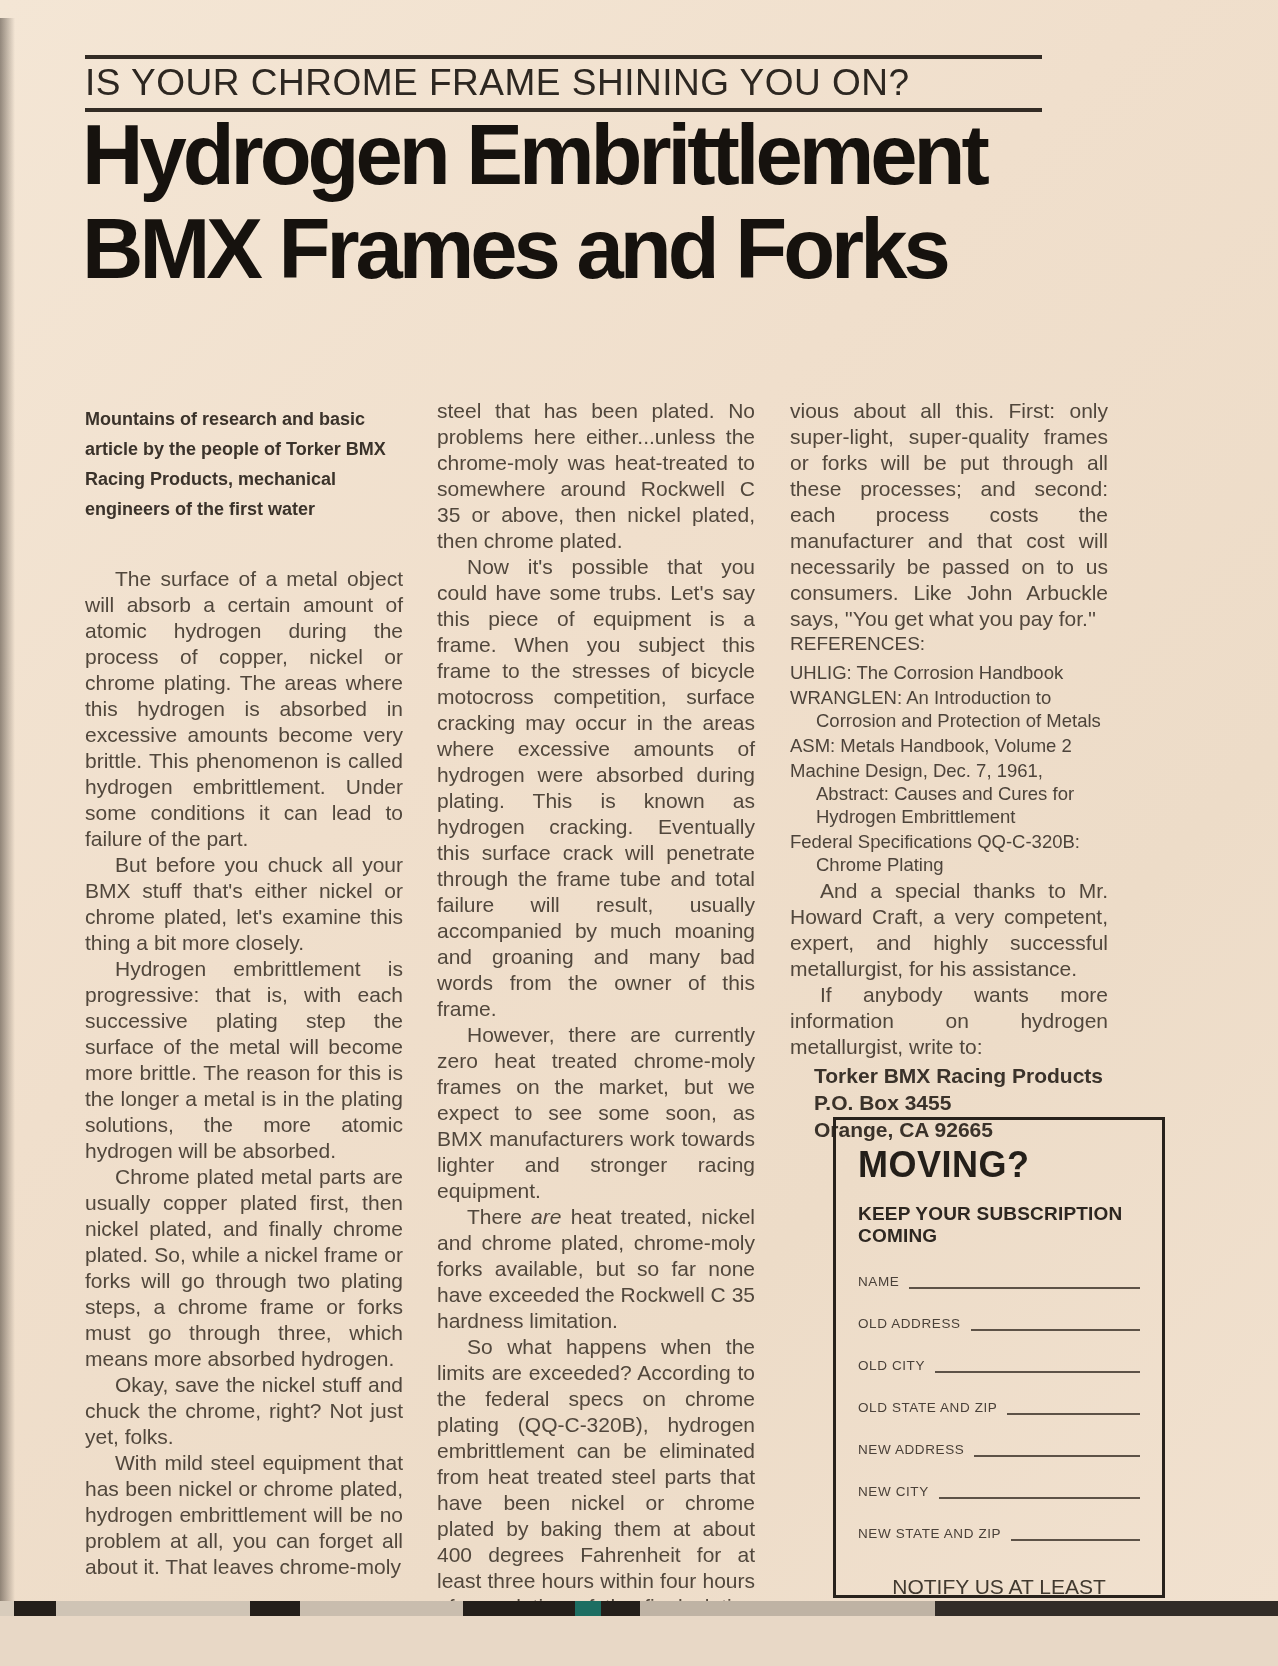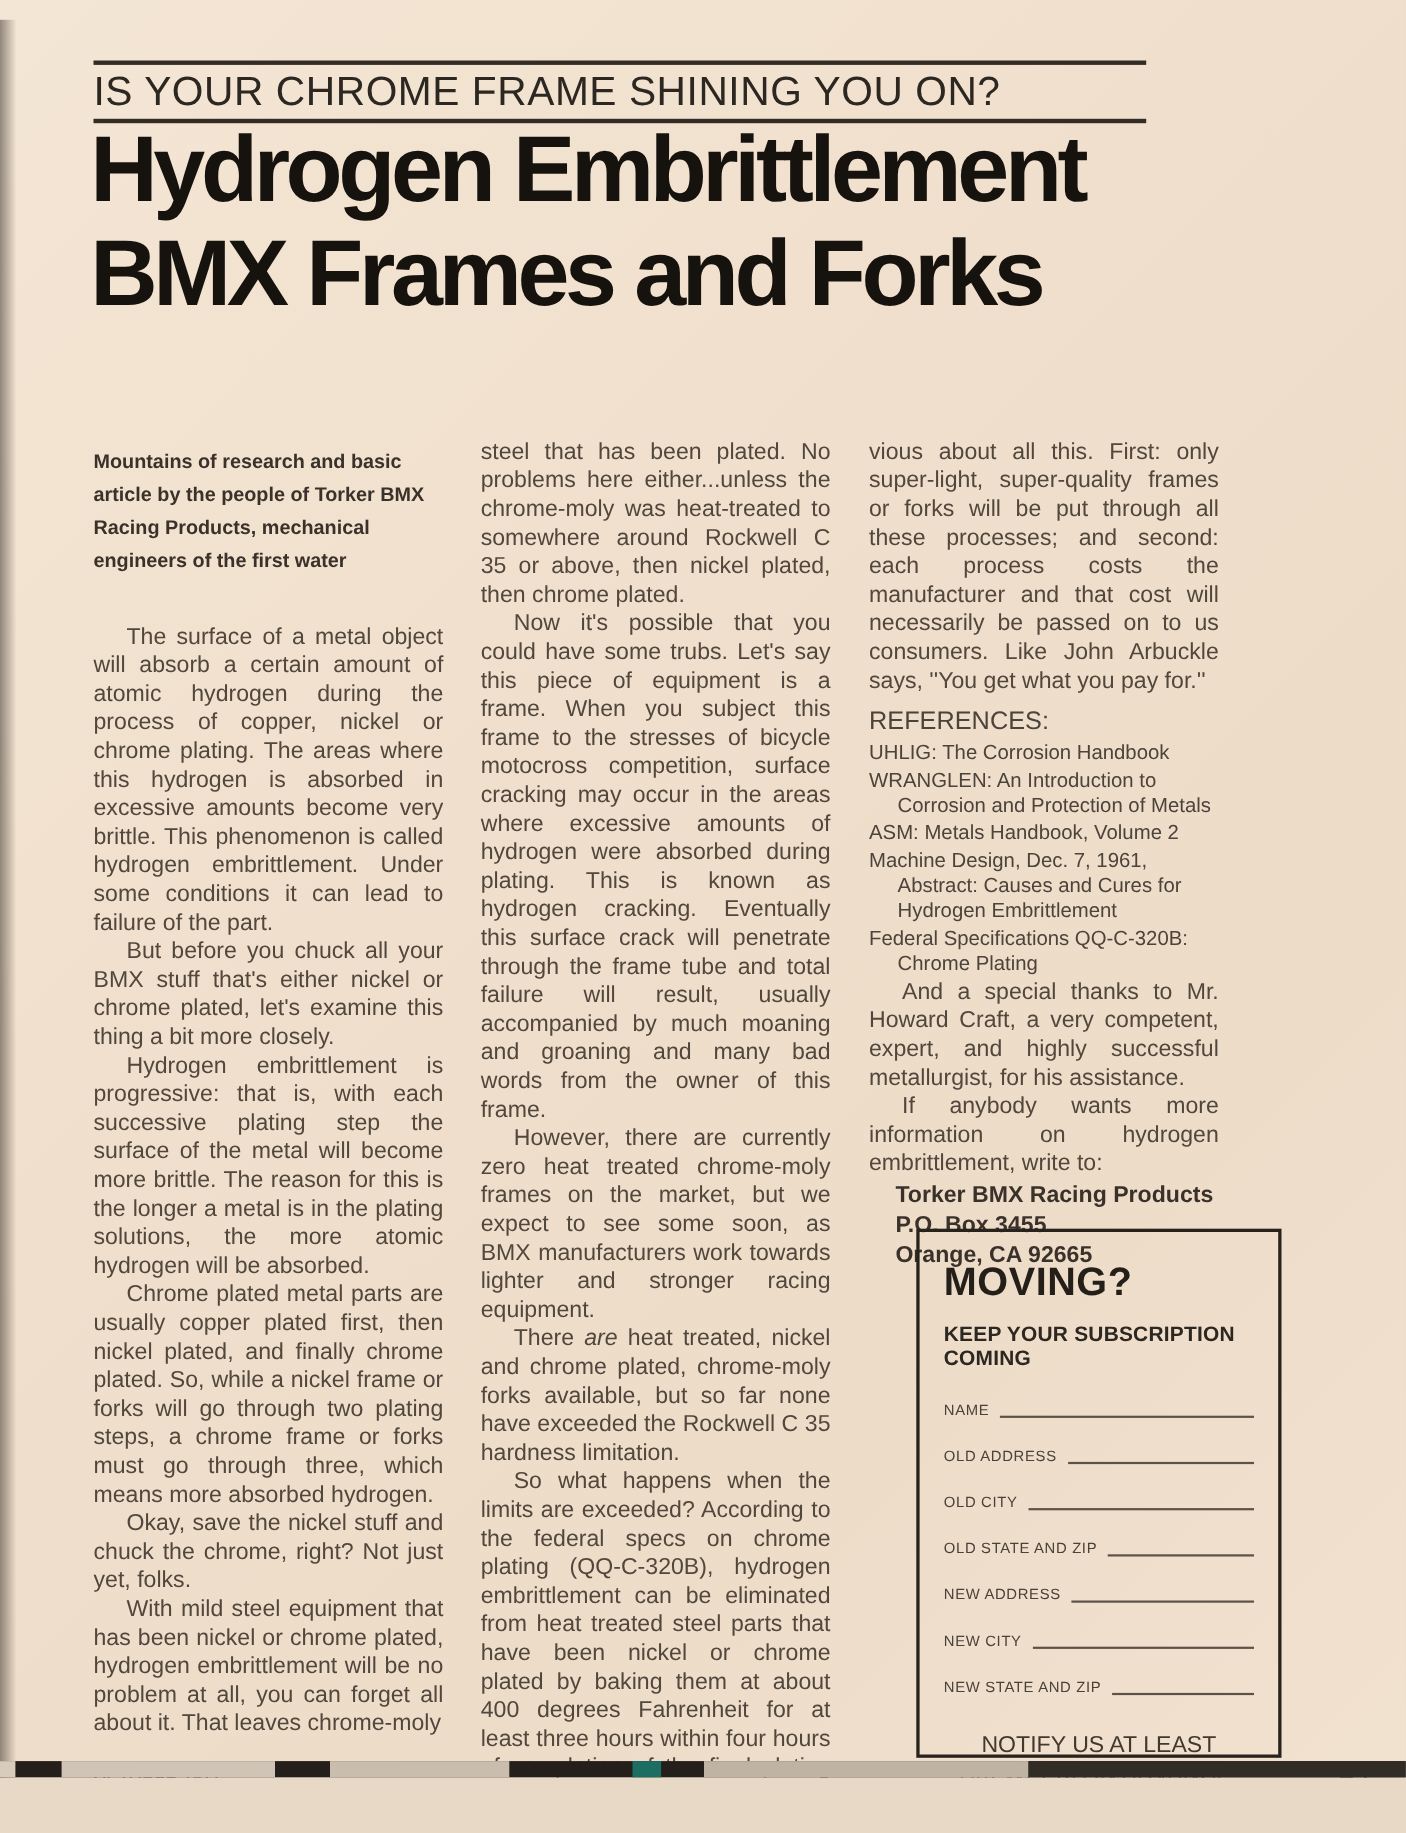--- a/index.html
+++ b/index.html
@@ -42,21 +42,21 @@
     font-size:18px;line-height:30px;font-weight:bold;color:#3a322a;
     margin:6px 0 42px 0;
   }
   .body-par{
     margin:0;font-size:21px;line-height:26px;text-align:justify;
     color:#51473c;text-indent:30px;
   }
   .noindent{text-indent:0;}
   .body-par em{font-style:italic;}
 
-  .refs-heading{font-size:23px;line-height:24px;margin:11px 0 5px 0;color:#4c433a;}
+  .refs-heading{font-size:19px;line-height:24px;margin:0 0 5px 0;color:#4c433a;}
   .refs-list p{
     margin:0 0 2px 0;font-size:18.5px;line-height:23px;color:#4c433a;
     padding-left:26px;text-indent:-26px;text-align:left;
   }
   .write-to-address{margin:2px 0 0 24px;}
   .write-to-address p{margin:0;font-size:21px;line-height:27px;font-weight:bold;color:#3a322a;text-align:left;text-indent:0;}
 
   .moving-box{
     position:absolute;left:833px;top:1117px;width:332px;height:481px;
     border:3px solid #28221c;box-sizing:border-box;padding:24px 22px 0 22px;
@@ -118,21 +118,21 @@
     <div class="refs-heading">REFERENCES:</div>
     <div class="refs-list">
         <p>UHLIG: The Corrosion Handbook</p>
         <p>WRANGLEN: An Introduction to Corrosion and Protection of Metals</p>
         <p>ASM: Metals Handbook, Volume 2</p>
         <p>Machine Design, Dec. 7, 1961, Abstract: Causes and Cures for Hydrogen Embrittlement</p>
         <p>Federal Specifications QQ-C-320B: Chrome Plating</p>
       </div>
     <div>
         <p class="body-par">And a special thanks to Mr. Howard Craft, a very competent, expert, and highly successful metallurgist, for his assistance.</p>
-        <p class="body-par">If anybody wants more information on hydrogen embrittlement, write to:</p>
+        <p class="body-par">If anybody wants more information on hydrogen metallurgist, write to:</p>
       </div>
     <div class="write-to-address">
         <p>Torker BMX Racing Products</p>
         <p>P.O. Box 3455</p>
         <p>Orange, CA 92665</p>
       </div>
   </div>
 
   <div class="moving-box">
     <div class="moving-title">MOVING?</div>

